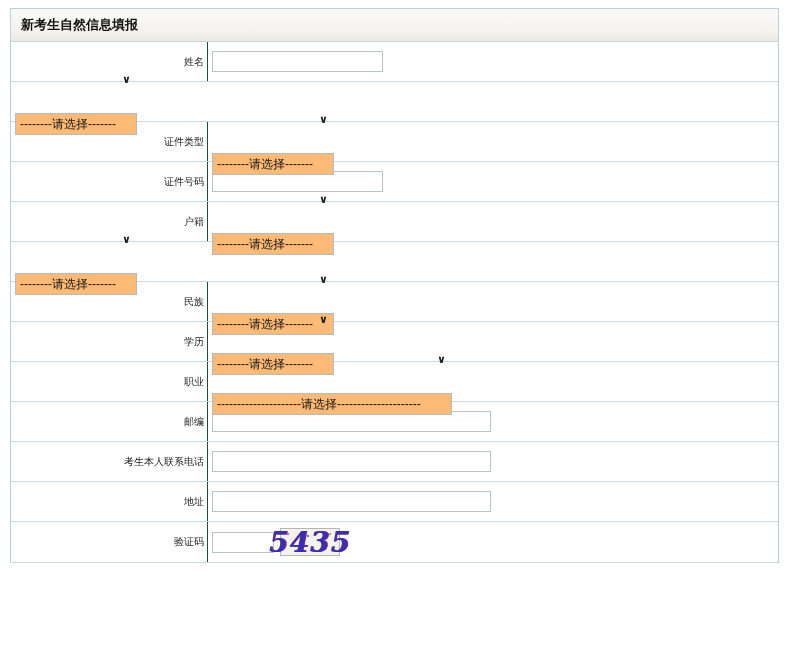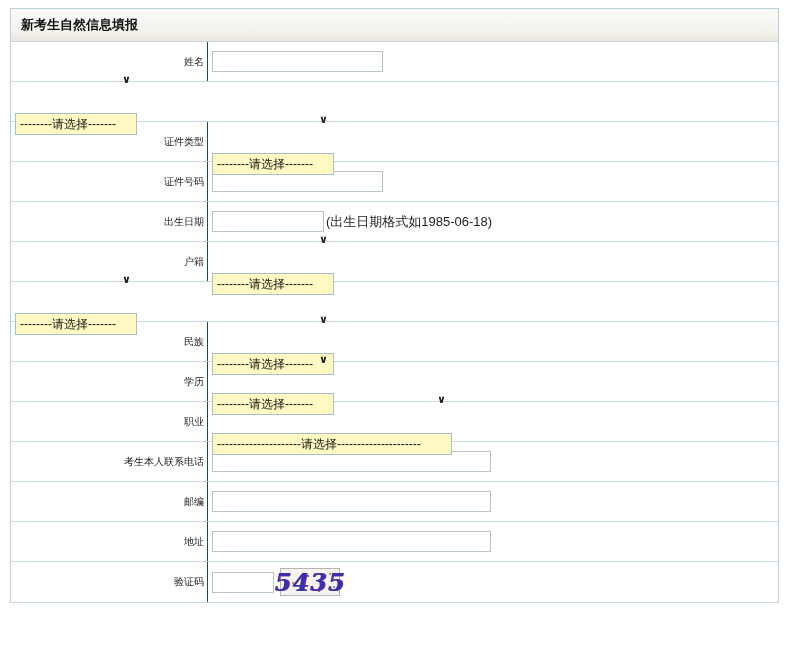--- a/index.html
+++ b/index.html
@@ -54,21 +54,21 @@
   .w170 { width: 171px; }
   .w110 { width: 112px; }
   .w278 { width: 279px; }
   .w62  { width: 62px; }
   .select-box { position: relative; display: inline-block; }
   select.sel {
     appearance: none; -webkit-appearance: none; -moz-appearance: none;
     height: 22px;
     border: 1px solid #a9bfcc;
     border-radius: 0;
-    background: #fef9c3;
+    background: #fdba74;
     font-size: 12px;
     padding: 0 20px 0 4px;
     color: #111;
     outline: none;
     margin-top: 44px;
   }
   .s122 { width: 122px; }
   .s240 { width: 240px; }
   .chev {
     position: absolute; right: 6px; top: 3px;
@@ -89,21 +89,21 @@
       radial-gradient(circle at 38px 22px,#c86ab0 1px, transparent 1.6px),
       radial-gradient(circle at 49px 5px, #b0a84a 1px, transparent 1.6px),
       radial-gradient(circle at 53px 18px,#5ab0b0 1px, transparent 1.6px),
       radial-gradient(circle at 12px 14px,#c89a5a 1px, transparent 1.6px);
     background-color: #f5f3f0;
     cursor: pointer;
   }
   .captcha-code {
     font-family: "DejaVu Serif", "Liberation Serif", serif;
     font-style: italic; font-weight: bold;
-    font-size: 24px; letter-spacing: 1px;
+    font-size: 28px; letter-spacing: 1px;
     color: #3d2eb0;
     text-shadow: 1px 0 0 #7a2f86;
     user-select: none;
   }
   button.submit {
     margin-left: 2px;
     height: 28px;
     padding: 0 15px;
     background: linear-gradient(#74b9e4, #54a5d6);
     border: 1px solid #4d9cc9;
@@ -154,27 +154,20 @@
     </div>
   </div>
 
   <div class="row">
     <div class="cell-label">证件号码</div>
     <div class="cell-field">
       <input class="ti w170" style="">
     </div>
   </div>
 
-  <div class="row">
-    <div class="cell-label">出生日期</div>
-    <div class="cell-field">
-      <input class="ti w110" style="">
-      <span class="note">(出生日期格式如1985-06-18)</span>
-    </div>
-  </div>
 
   <div class="row">
     <div class="cell-label">户籍</div>
     <div class="cell-field">
       <div class="select-box">
         <select class="sel s122">
           <option>--------请选择-------</option>
         </select>
         <span class="chev">∨</span>
       </div>
@@ -222,28 +215,28 @@
       <div class="select-box">
         <select class="sel s240">
           <option>---------------------请选择---------------------</option>
         </select>
         <span class="chev">∨</span>
       </div>
     </div>
   </div>
 
   <div class="row">
+    <div class="cell-label">邮编</div>
+    <div class="cell-field">
+      <input class="ti w278" style="">
+    </div>
+  </div>
+
+  <div class="row">
     <div class="cell-label">考生本人联系电话</div>
-    <div class="cell-field">
-      <input class="ti w278" style="">
-    </div>
-  </div>
-
-  <div class="row">
-    <div class="cell-label">邮编</div>
     <div class="cell-field">
       <input class="ti w278" style="">
     </div>
   </div>
 
   <div class="row">
     <div class="cell-label">地址</div>
     <div class="cell-field">
       <input class="ti w278" style="">
     </div>

